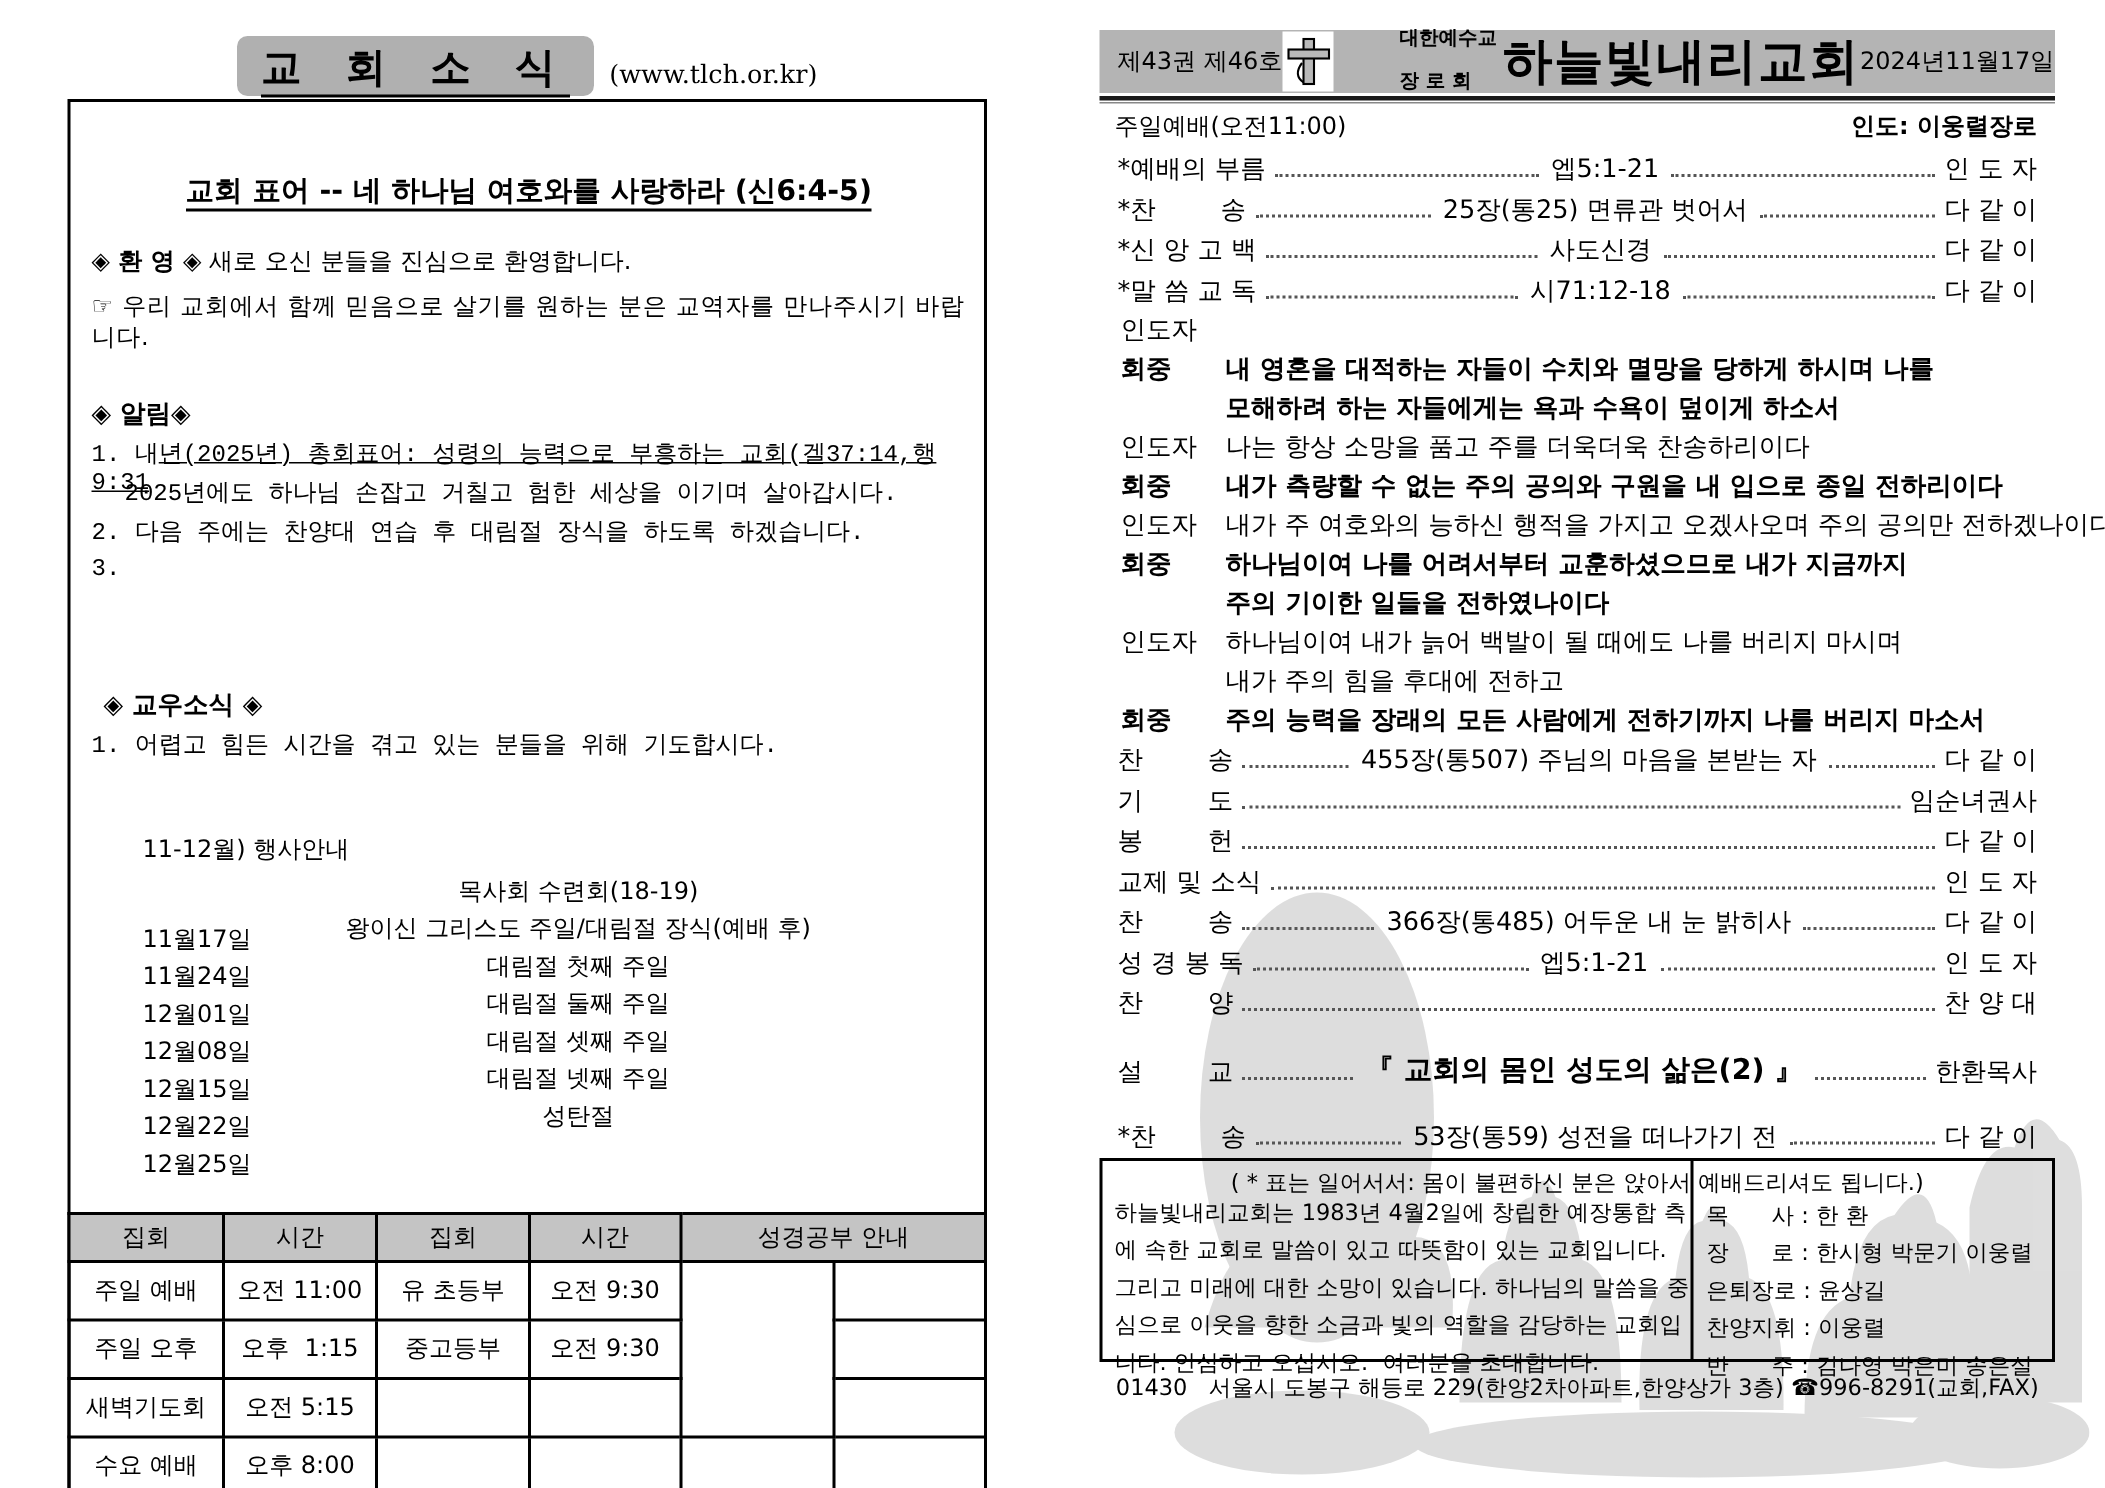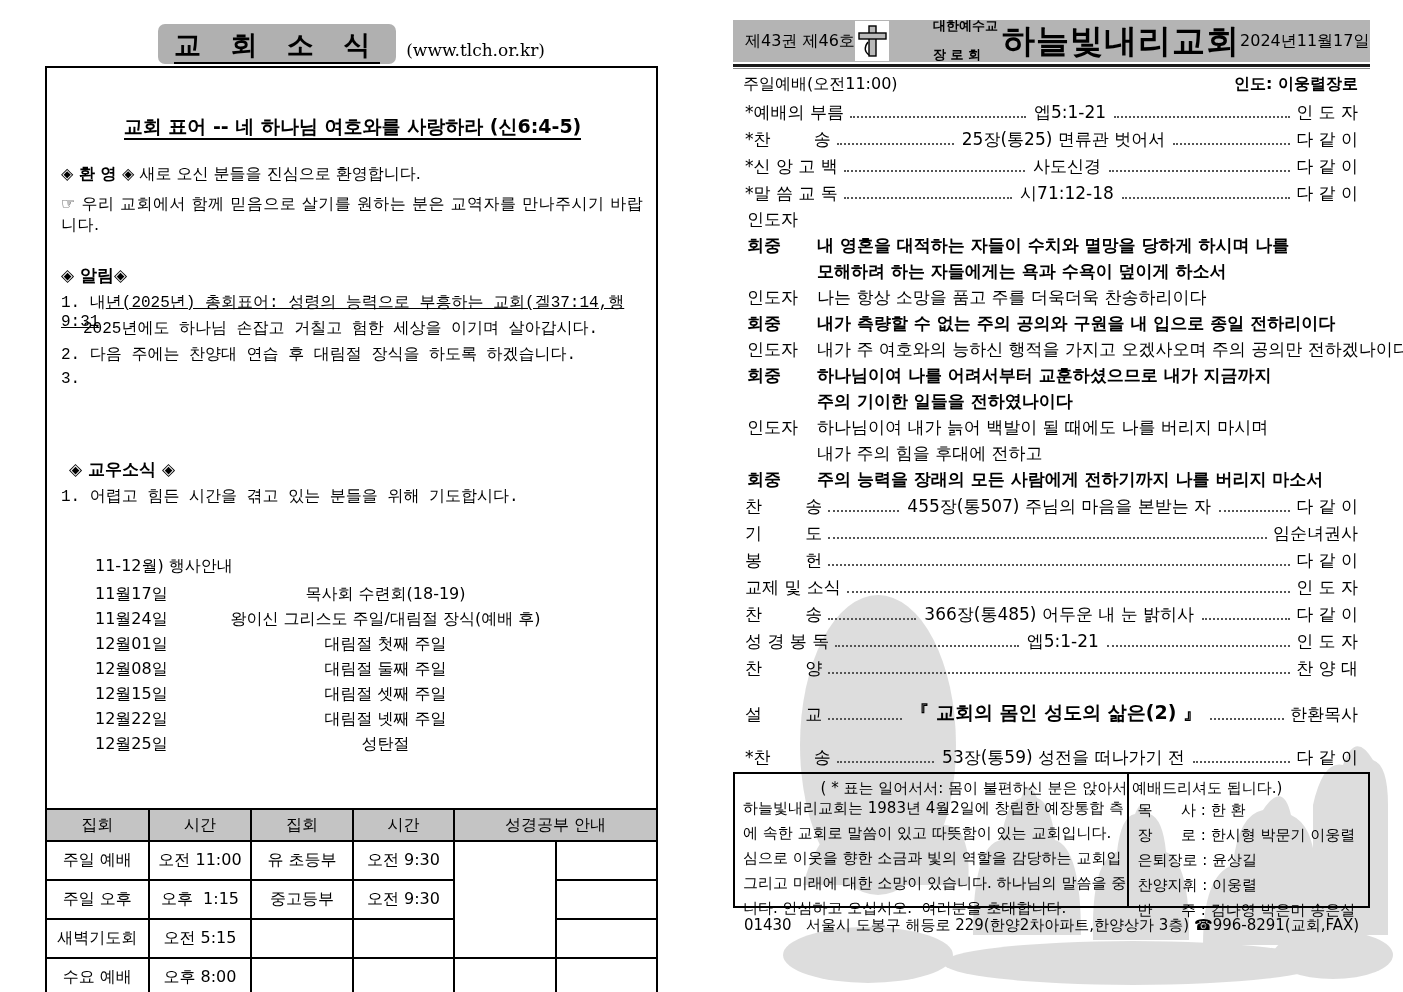--- a/index.html
+++ b/index.html
@@ -20,21 +20,21 @@
   .wline2{height:30px;letter-spacing:.5px;}
   .sec-head{font-weight:bold;font-size:17px;height:28px;}
   .notice-head{margin-top:40px;}
   .nline{height:26px;font-family:Liberation Mono, monospace;}
   .nsub{padding-left:22px;}
   .ul{text-decoration:underline;}
   .news-head{margin-top:62px;}
   .events{margin-top:44px;margin-left:34px;}
   .ev{display:flex;height:25px;}
   .ev-head{height:26px;margin-bottom:2px;}
-  .ev-date{width:118px;white-space:pre;}
+  .ev-date{width:118px;white-space:pre;margin-top:32px;}
   .ev-desc{width:345px;text-align:center;white-space:pre;}
   table.schedule{position:absolute;left:-2px;right:-2px;bottom:-2px;width:613px;
                  border-collapse:collapse;table-layout:fixed;font-size:16px;}
   table.schedule th,table.schedule td{border:2px solid #000;text-align:center;padding:0;white-space:pre;}
   table.schedule th{background:#c4c4c4;font-weight:normal;height:30px;}
   table.schedule td{height:37px;background:transparent;}
   tr.short td{height:26px;}
   
   .right-page{position:absolute;left:733px;top:20px;width:637px;}
   .rp-content{position:relative;z-index:1;}
@@ -363,22 +363,22 @@
         <span class="lead"></span>
         <span class="oright">다 같 이</span>
       </div>
 
     <div class="info-box">
       <div class="info-note">( * 표는 일어서서: 몸이 불편하신 분은 앉아서 예배드리셔도 됩니다.)</div>
       <div class="info-divider"></div>
       <div class="info-about">
         <div>하늘빛내리교회는 1983년 4월2일에 창립한 예장통합 측</div>
         <div>에 속한 교회로 말씀이 있고 따뜻함이 있는 교회입니다.</div>
+        <div>그리고 미래에 대한 소망이 있습니다. 하나님의 말씀을 중</div>
         <div>심으로 이웃을 향한 소금과 빛의 역할을 감당하는 교회입</div>
-        <div>그리고 미래에 대한 소망이 있습니다. 하나님의 말씀을 중</div>
         <div>니다. 안심하고 오십시오.  여러분을 초대합니다.</div>
       </div>
       <div class="info-staff">
         <div class="staff-row"><span class="staff-role">목      사</span><span> : </span><span>한 환</span></div>
         <div class="staff-row"><span class="staff-role">장      로</span><span> : </span><span>한시형 박문기 이웅렬</span></div>
         <div class="staff-row"><span class="staff-role">은퇴장로</span><span> : </span><span>윤상길</span></div>
         <div class="staff-row"><span class="staff-role">찬양지휘</span><span> : </span><span>이웅렬</span></div>
         <div class="staff-row"><span class="staff-role">반      주</span><span> : </span><span>김나영 박은미 송은실</span></div>
       </div>
     </div>

